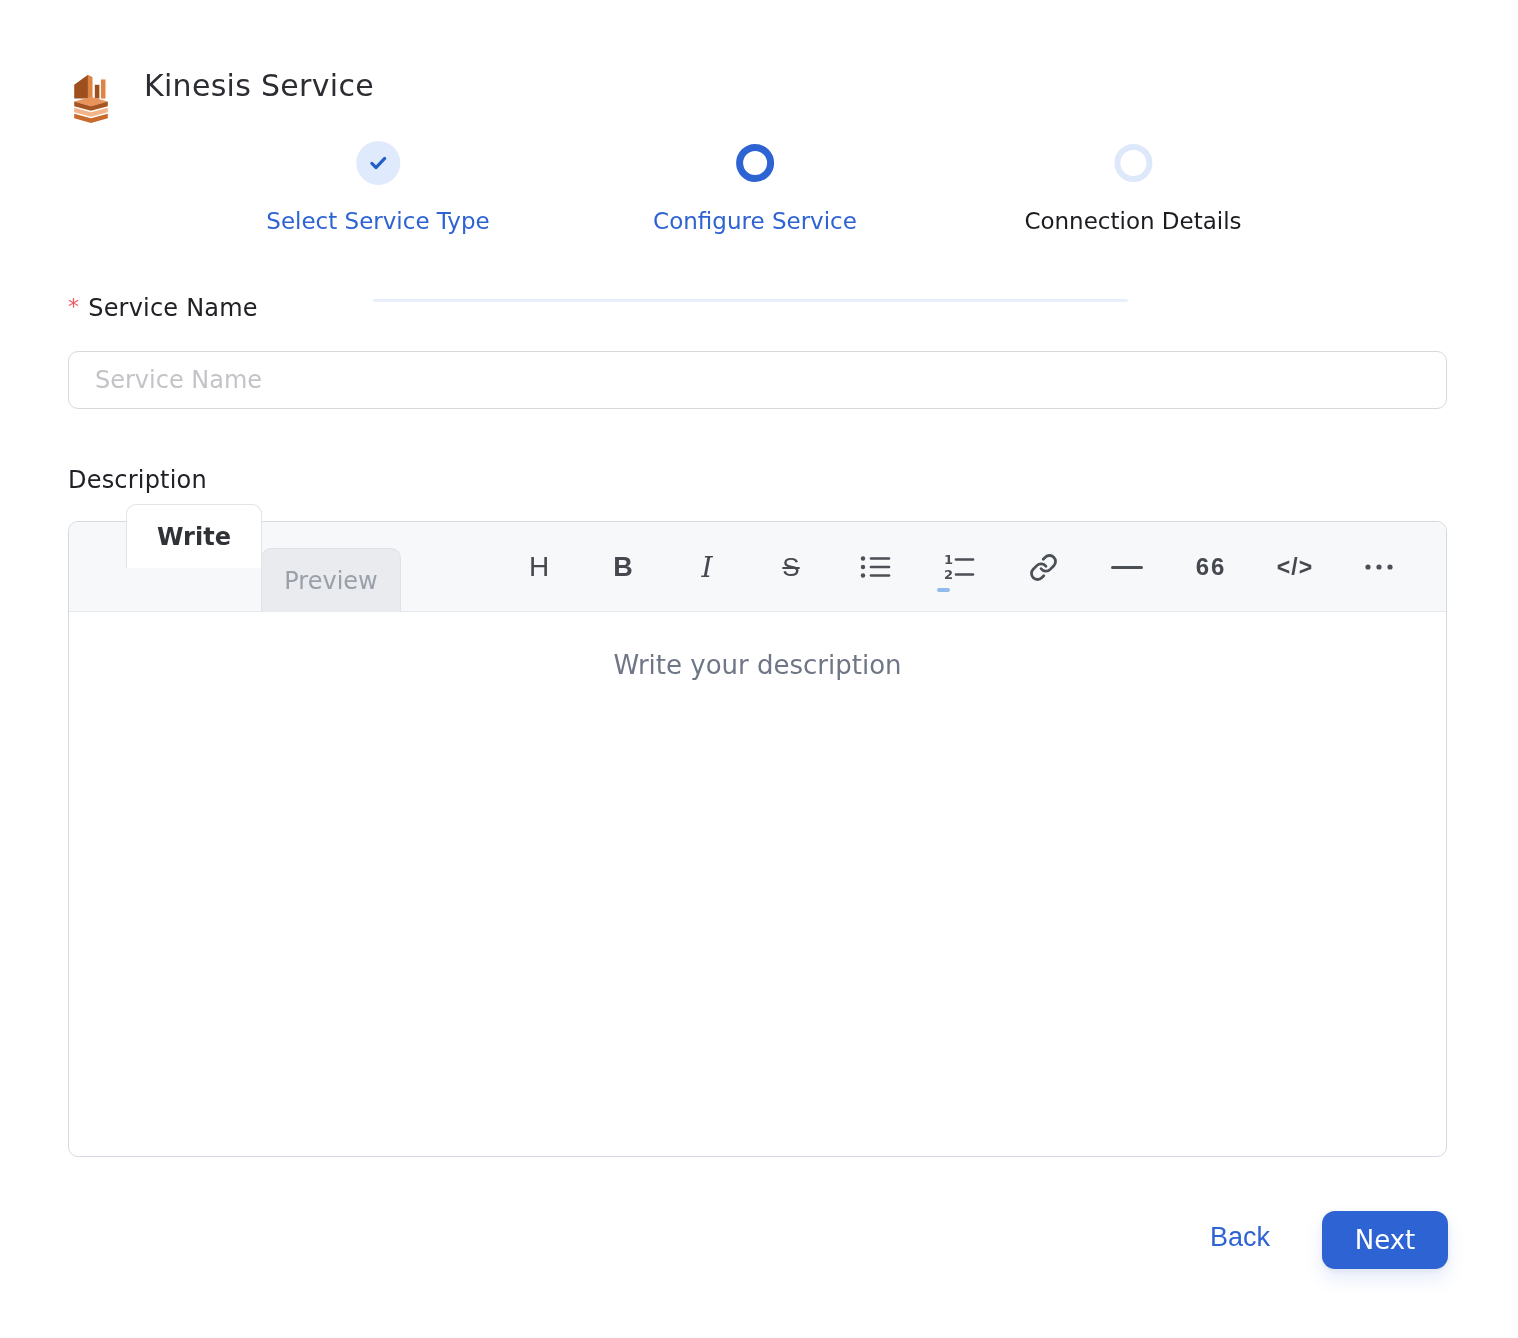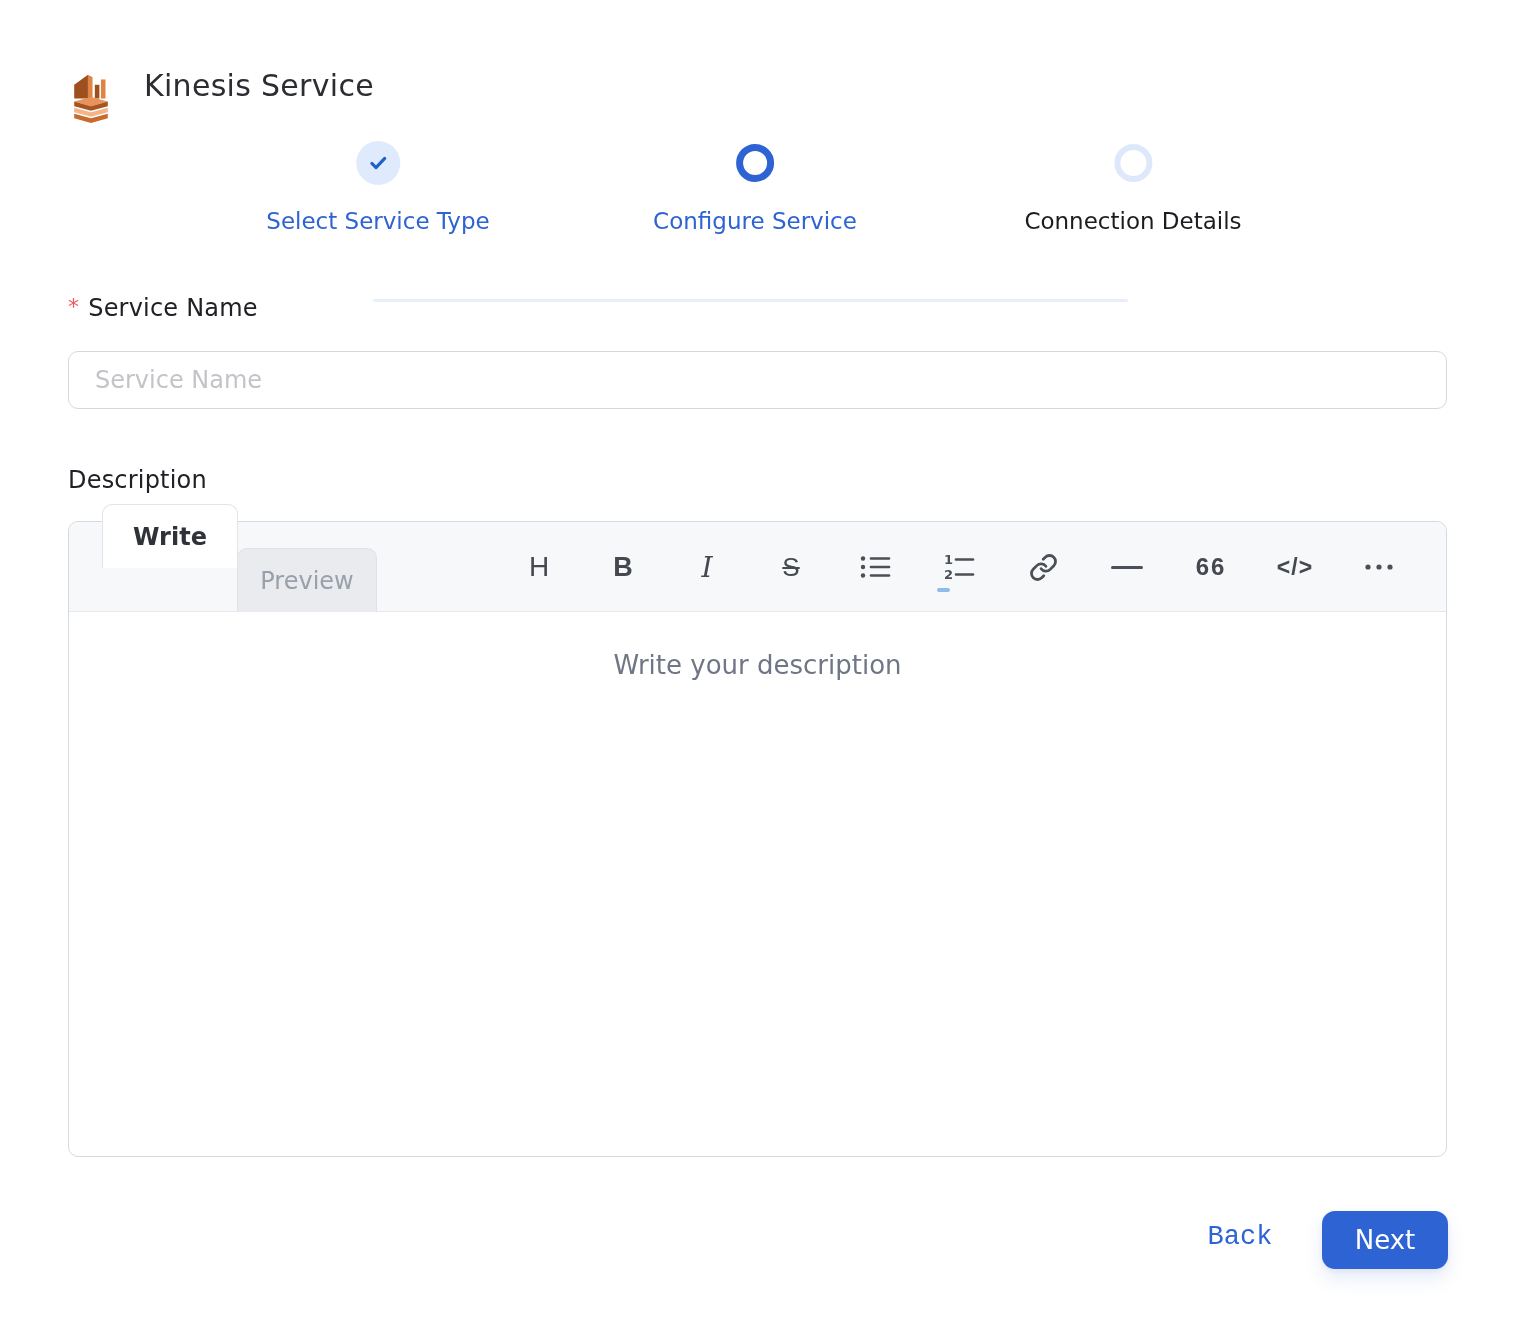--- a/index.html
+++ b/index.html
@@ -47,21 +47,21 @@
     position:absolute; left:68px; top:521px; width:1379px; height:636px;
     border:1px solid #d5d9e1; border-radius:10px; background:#fff;
   }
   .editor-header {
     position:relative; height:90px; background:#f7f8fa;
     border-bottom:1px solid #e5e8ec; border-radius:10px 10px 0 0;
   }
   .tabs { position:absolute; left:33px; bottom:-1px; display:flex; z-index:2; }
   .tab {
     height:64px; display:flex; align-items:center; justify-content:center;
-    font-size:24px; border-radius:10px 10px 0 0; cursor:pointer;
+    font-size:24px; border-radius:10px 10px 0 0; cursor:pointer;margin-left:24px;
   }
   .tab-write {
     width:136px; background:#ffffff; color:#2f3237; font-weight:600;
     border:1px solid #e1e4e8; border-bottom:none; z-index:2;
   }
   .tab-preview {
     width:140px; background:#e9ebee; color:#9aa0aa; font-weight:500;
     border:1px solid #dfe2e6; border-bottom:none; margin-left:-1px; z-index:1;margin-top:44px;
   }
 
@@ -83,21 +83,21 @@
   .editor-body { height:545px; }
   .editor-body textarea {
     width:100%; height:100%; border:none; outline:none; resize:none; background:transparent;
     padding:38px 50px; font-size:26px; color:#333; font-family:inherit; border-radius:0 0 10px 10px;text-align:center;
   }
   .editor-body textarea::placeholder { color:#6f7685; }
 
   
   .back-link {
     position:absolute; left:1190px; top:1222px; width:100px; text-align:center;
-    font-size:27px; color:#2e63d3; background:none; border:none; cursor:pointer; font-family:Liberation Mono, monospace;
+    font-size:27px; color:#2e63d3; background:none; border:none; cursor:pointer; font-family:Liberation Sans, sans-serif;
   }
   .next-btn {
     position:absolute; left:1322px; top:1211px; width:126px; height:58px;
     background:#2e63d3; color:#ffffff; border:none; border-radius:13px;
     font-size:26px; font-family:inherit; cursor:pointer;
     box-shadow:0 10px 18px rgba(46,99,211,0.12), 0 2px 5px rgba(0,0,0,0.06);
   }
 </style>
 </head>
 <body>

